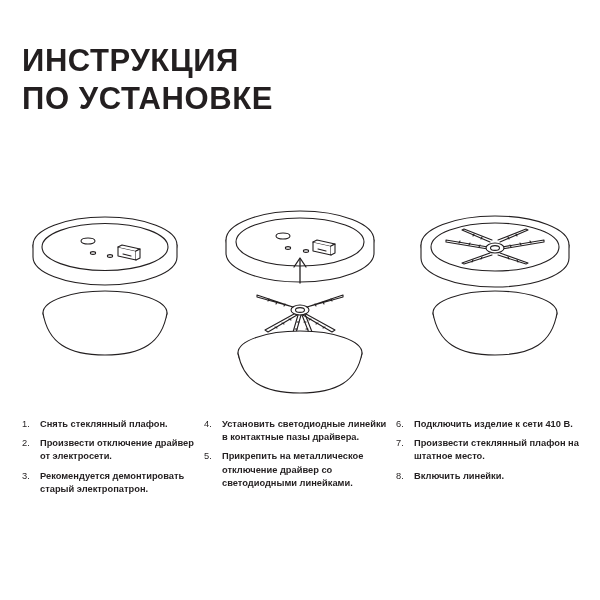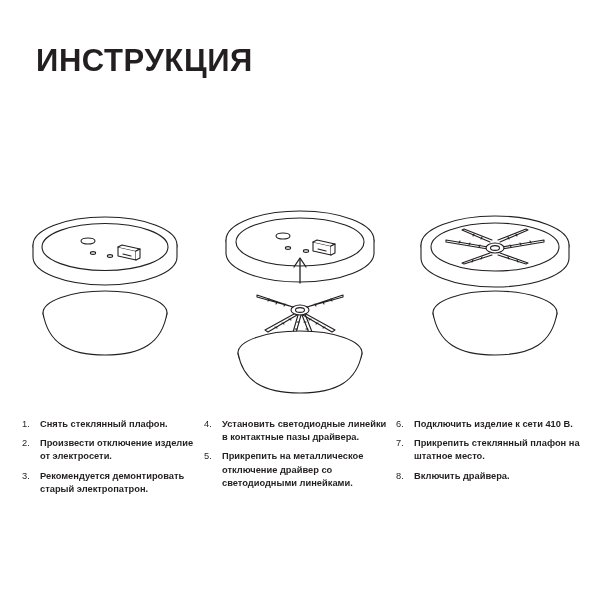--- a/index.html
+++ b/index.html
@@ -19,21 +19,21 @@
   .page {
     position: absolute;
     left: 0; top: 0;
     width: 600px;
     height: 600px;
   }
 
   
   .title {
     position: absolute;
-    left: 36px;
+    left: 22px;
     top: 42px;
     width: 520px;
   }
   .title-line {
     font-size: 31px;
     font-weight: bold;
     letter-spacing: 0.6px;
     line-height: 1.22;
     color: #231f20;
     white-space: nowrap;
@@ -97,20 +97,21 @@
     font-weight: bold;
   }
 </style>
 </head>
 <body>
 
 <div class="page">
 
   <div class="title">
     <div class="title-line">ИНСТРУКЦИЯ</div>
+    <div class="title-line">ПО УСТАНОВКЕ</div>
   </div>
 
   <div class="figures">
 
     <div class="figure" id="figure-1">
       <svg width="190" height="215" viewBox="0 0 190 215" fill="none" stroke="#231f20" stroke-width="1.1" stroke-linecap="round" stroke-linejoin="round">
 
         <ellipse cx="95" cy="60" rx="72" ry="28" fill="#ffffff"></ellipse>
 
         <path d="M23 60 L23 72 A72 28 0 0 0 167 72 L167 60" fill="#ffffff"></path>
@@ -204,21 +205,21 @@
 
   <div class="columns">
 
     <div class="col" id="col-1">
       <div class="step">
         <span class="num">1.</span>
         <span class="txt">Снять стеклянный плафон.</span>
       </div>
       <div class="step">
         <span class="num">2.</span>
-        <span class="txt">Произвести отключение изделие от электросети.</span>
+        <span class="txt">Произвести отключение драйвер от электросети.</span>
       </div>
       <div class="step">
         <span class="num">3.</span>
         <span class="txt">Рекомендуется демонтировать старый электропатрон.</span>
       </div>
     </div>
 
     <div class="col" id="col-2">
       <div class="step">
         <span class="num">4.</span>
@@ -230,22 +231,22 @@
       </div>
     </div>
 
     <div class="col" id="col-3">
       <div class="step">
         <span class="num">6.</span>
         <span class="txt">Подключить изделие к сети 410 В.</span>
       </div>
       <div class="step">
         <span class="num">7.</span>
-        <span class="txt">Прикрепить стеклянный плафон на штатное место.</span>
+        <span class="txt">Произвести стеклянный плафон на штатное место.</span>
       </div>
       <div class="step">
         <span class="num">8.</span>
-        <span class="txt">Включить драйвера.</span>
+        <span class="txt">Включить линейки.</span>
       </div>
     </div>
 
   </div>
 </div>
 
 </body></html>

